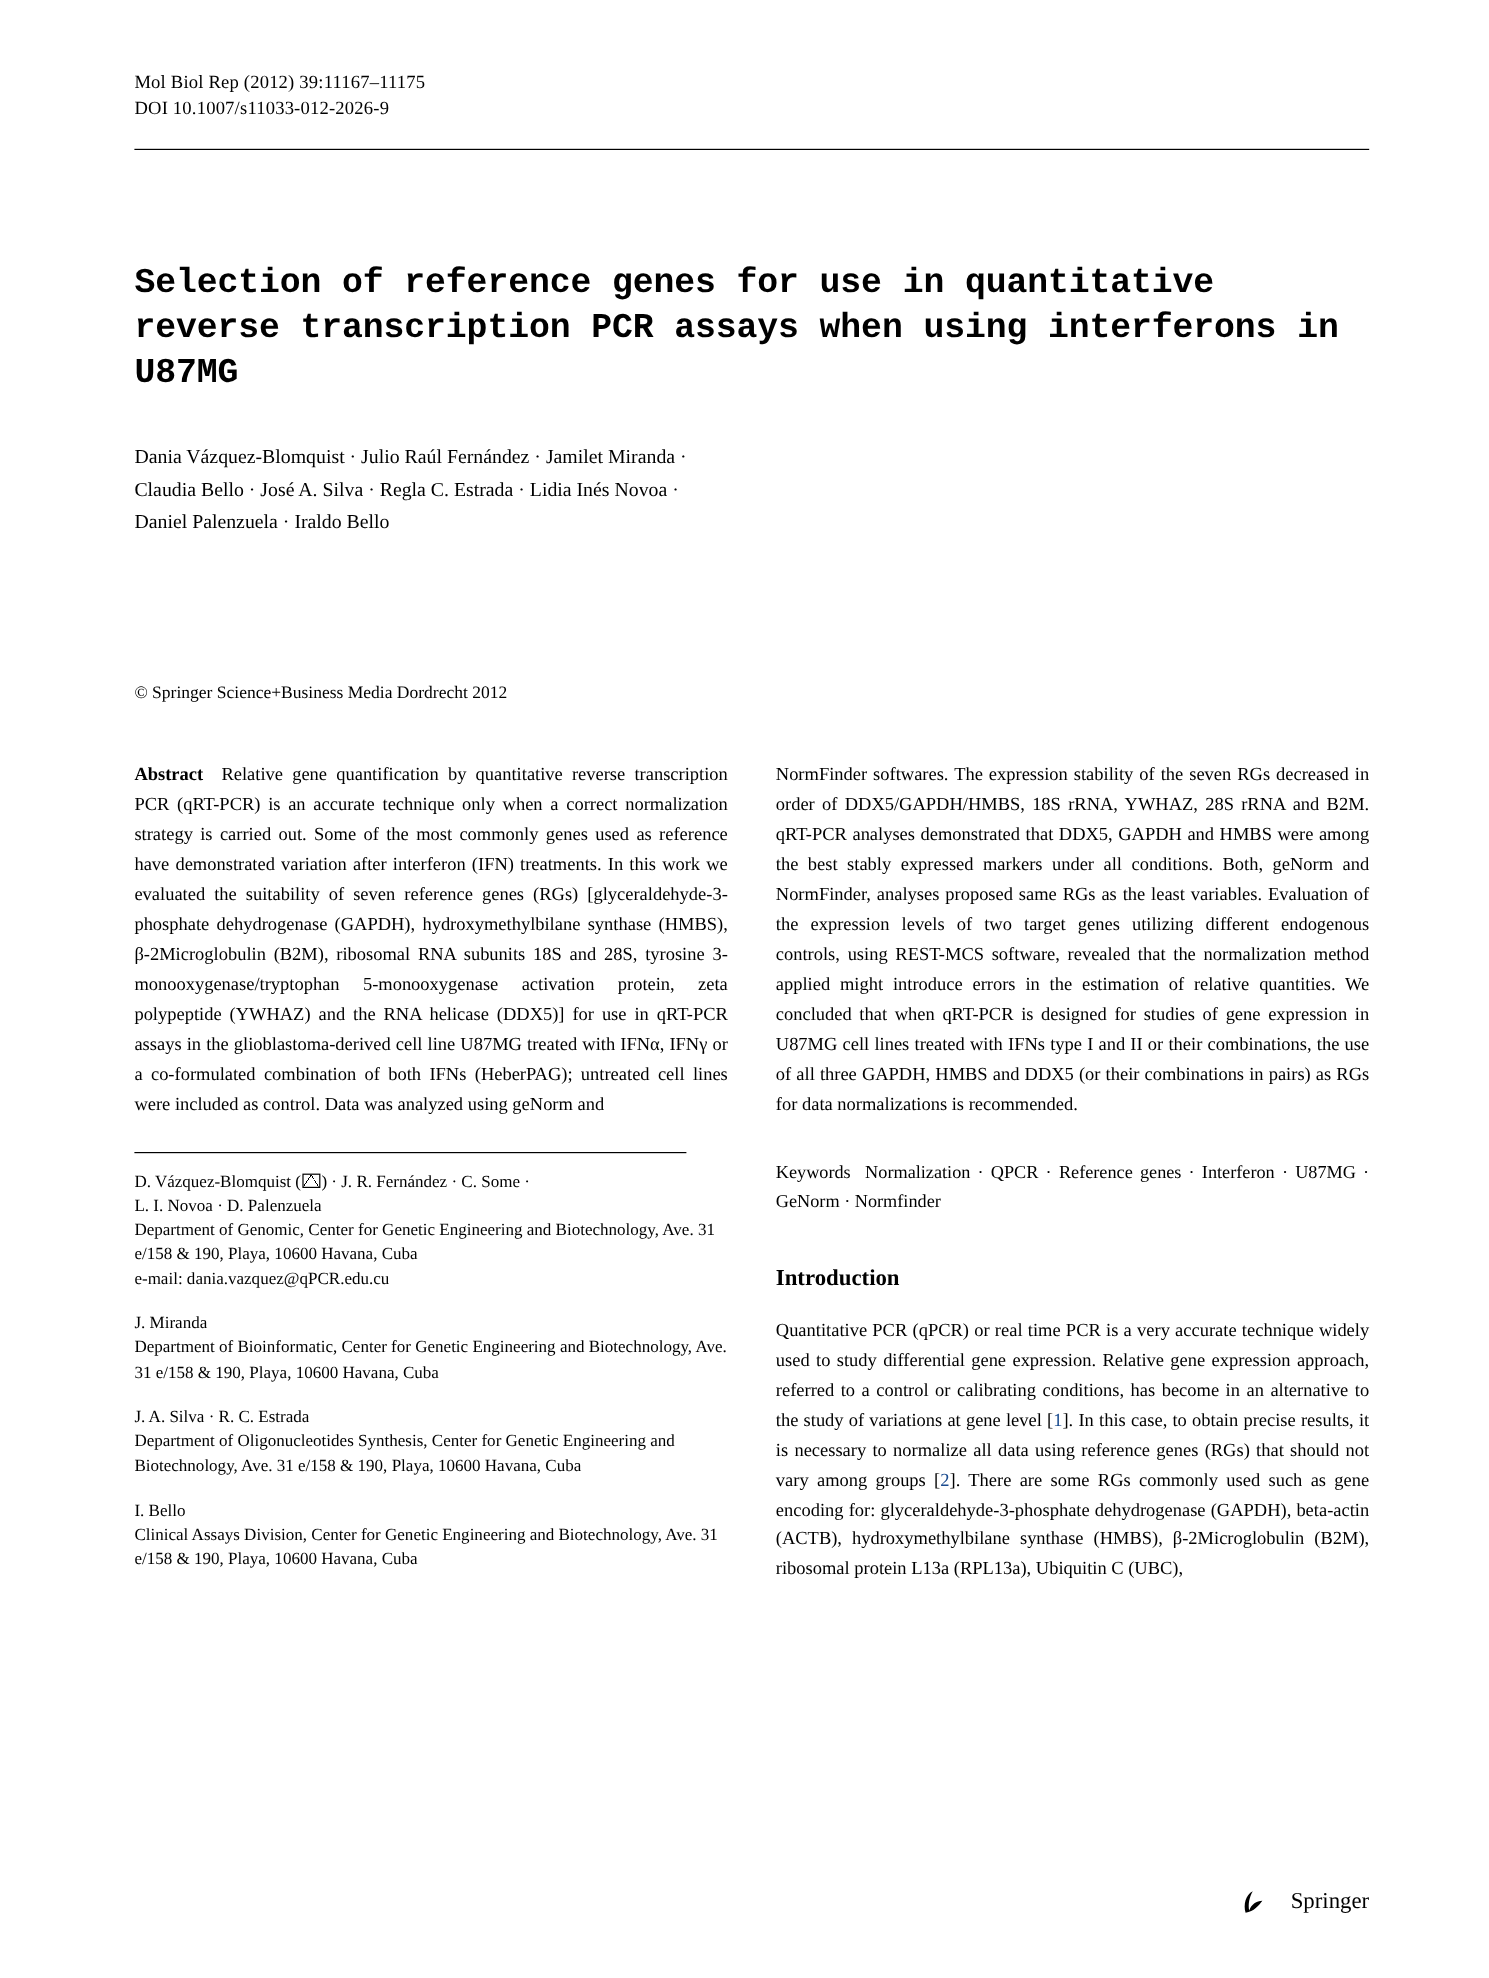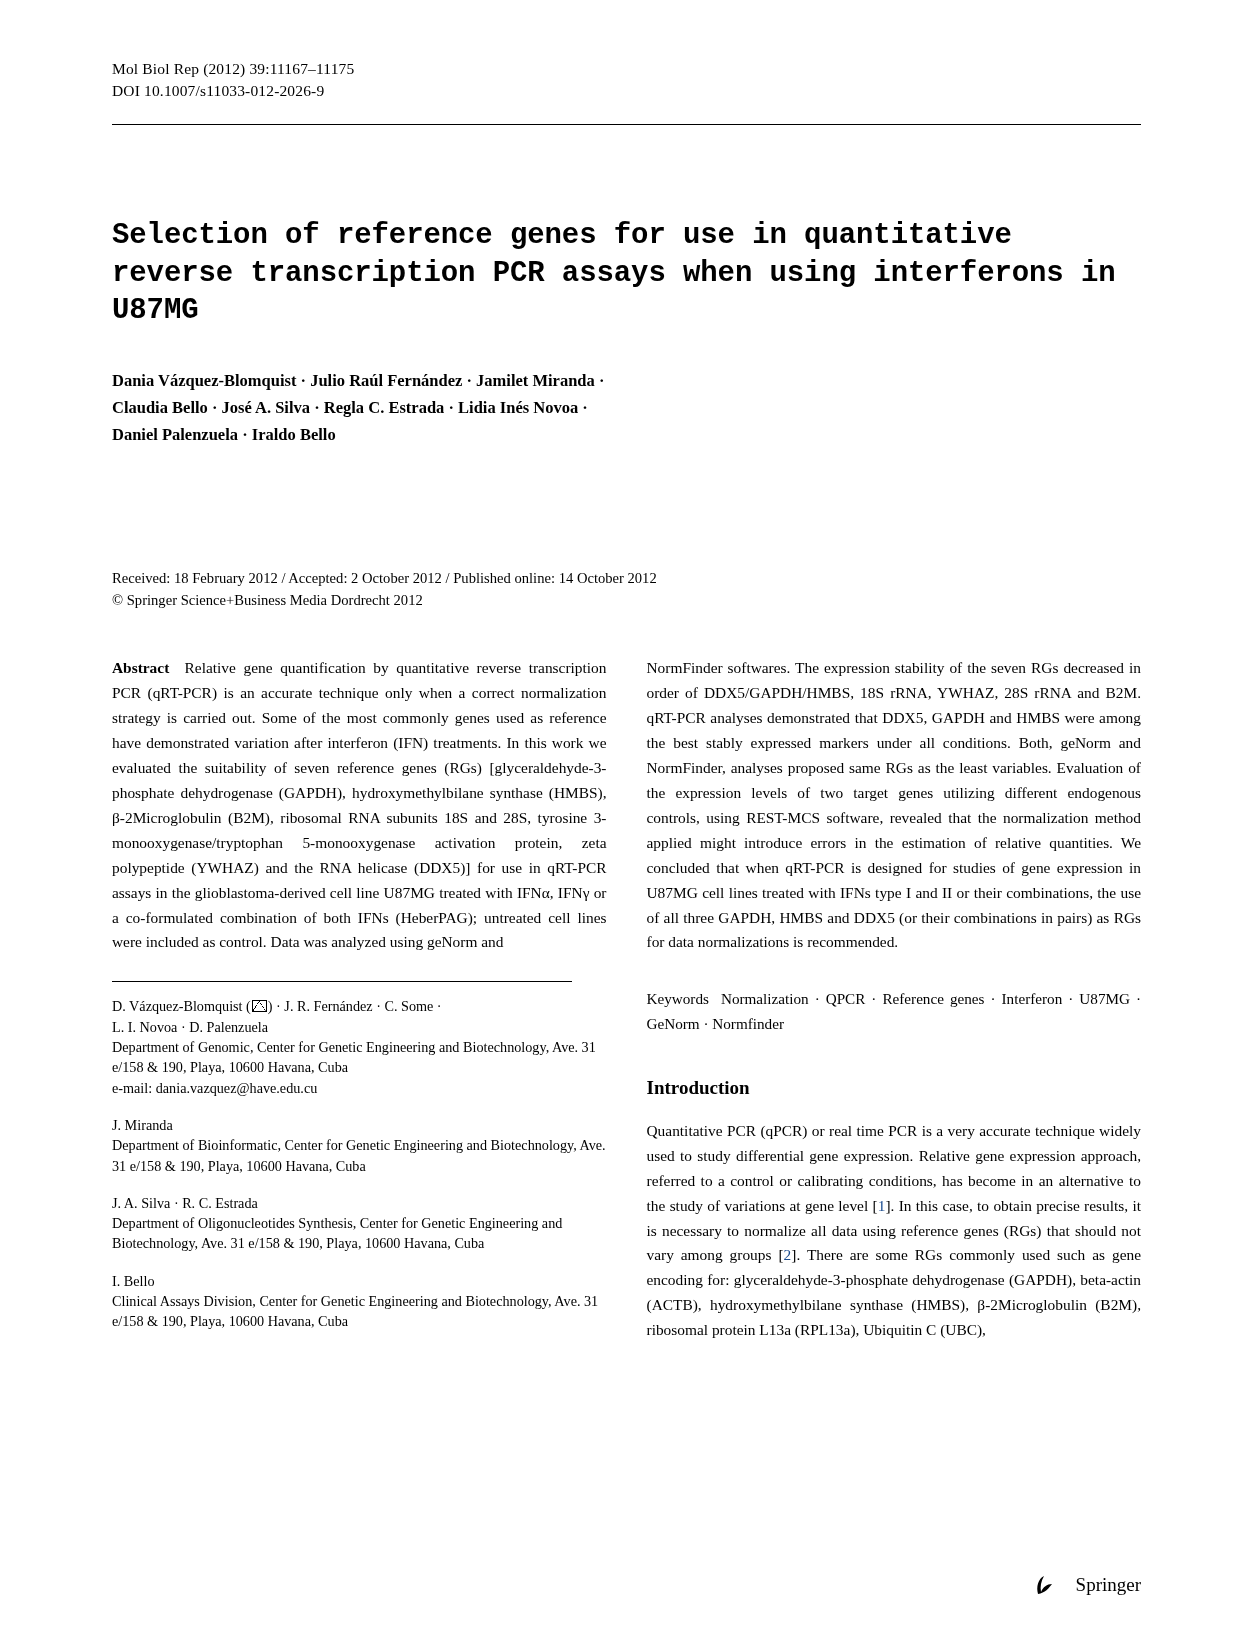--- a/index.html
+++ b/index.html
@@ -37,21 +37,21 @@
     font-size: 29px;
     font-weight: bold;
     line-height: 1.30;
     margin-top: 92px;
     letter-spacing: -0.1px;
     font-family: Liberation Mono, monospace;
   }
   .authors {
     margin-top: 38px;
     font-size: 16.5px;
-    font-weight: bold;
+    font-weight: normal;
     line-height: 1.62;
   }
   .received {
     margin-top: 120px;
     font-size: 14.6px;
     line-height: 1.5;
   }
   .cols {
     margin-top: 44px;
     display: flex;
@@ -147,39 +147,38 @@
 
   <div class="title">Selection of reference genes for use in quantitative reverse transcription PCR assays when using interferons in U87MG</div>
 
   <div class="authors">
     <div>Dania Vázquez-Blomquist · Julio Raúl Fernández · Jamilet Miranda ·</div>
     <div>Claudia Bello · José A. Silva · Regla C. Estrada · Lidia Inés Novoa ·</div>
     <div>Daniel Palenzuela · Iraldo Bello</div>
   </div>
 
   <div class="received">
-    <div>Received: 18 February 2012 / Accepted: 2 October 2012 / Published online: 14 October 2012</div>
     <div>© Springer Science+Business Media Dordrecht 2012</div>
   </div>
 
   <div class="cols">
 
     <div class="col">
       <div class="abstract">
         <span class="lead-label">Abstract</span>&nbsp;&nbsp;<span>Relative gene quantification by quantitative reverse transcription PCR (qRT-PCR) is an accurate technique only when a correct normalization strategy is carried out. Some of the most commonly genes used as reference have demonstrated variation after interferon (IFN) treatments. In this work we evaluated the suitability of seven reference genes (RGs) [glyceraldehyde-3-phosphate dehydrogenase (GAPDH), hydroxymethylbilane synthase (HMBS), β-2Microglobulin (B2M), ribosomal RNA subunits 18S and 28S, tyrosine 3-monooxygenase/tryptophan 5-monooxygenase activation protein, zeta polypeptide (YWHAZ) and the RNA helicase (DDX5)] for use in qRT-PCR assays in the glioblastoma-derived cell line U87MG treated with IFNα, IFNγ or a co-formulated combination of both IFNs (HeberPAG); untreated cell lines were included as control. Data was analyzed using geNorm and</span>
       </div>
 
       <hr class="affil-rule">
 
       <div class="affil">
         <p>
           <span>D. Vázquez-Blomquist (</span><span class="env-icon"></span><span>) · J. R. Fernández · C. Some ·</span><br>
           <span>L. I. Novoa · D. Palenzuela</span><br>
           <span>Department of Genomic, Center for Genetic Engineering and Biotechnology, Ave. 31 e/158 &amp; 190, Playa, 10600 Havana, Cuba</span><br>
-          <span>e-mail: dania.vazquez@have.edu.cu</span>
+          <span>e-mail: dania.vazquez@qPCR.edu.cu</span>
         </p>
         <p>
           <span>J. Miranda</span><br>
           <span>Department of Bioinformatic, Center for Genetic Engineering and Biotechnology, Ave. 31 e/158 &amp; 190, Playa, 10600 Havana, Cuba</span>
         </p>
         <p>
           <span>J. A. Silva · R. C. Estrada</span><br>
           <span>Department of Oligonucleotides Synthesis, Center for Genetic Engineering and Biotechnology, Ave. 31 e/158 &amp; 190, Playa, 10600 Havana, Cuba</span>
         </p>
         <p>

